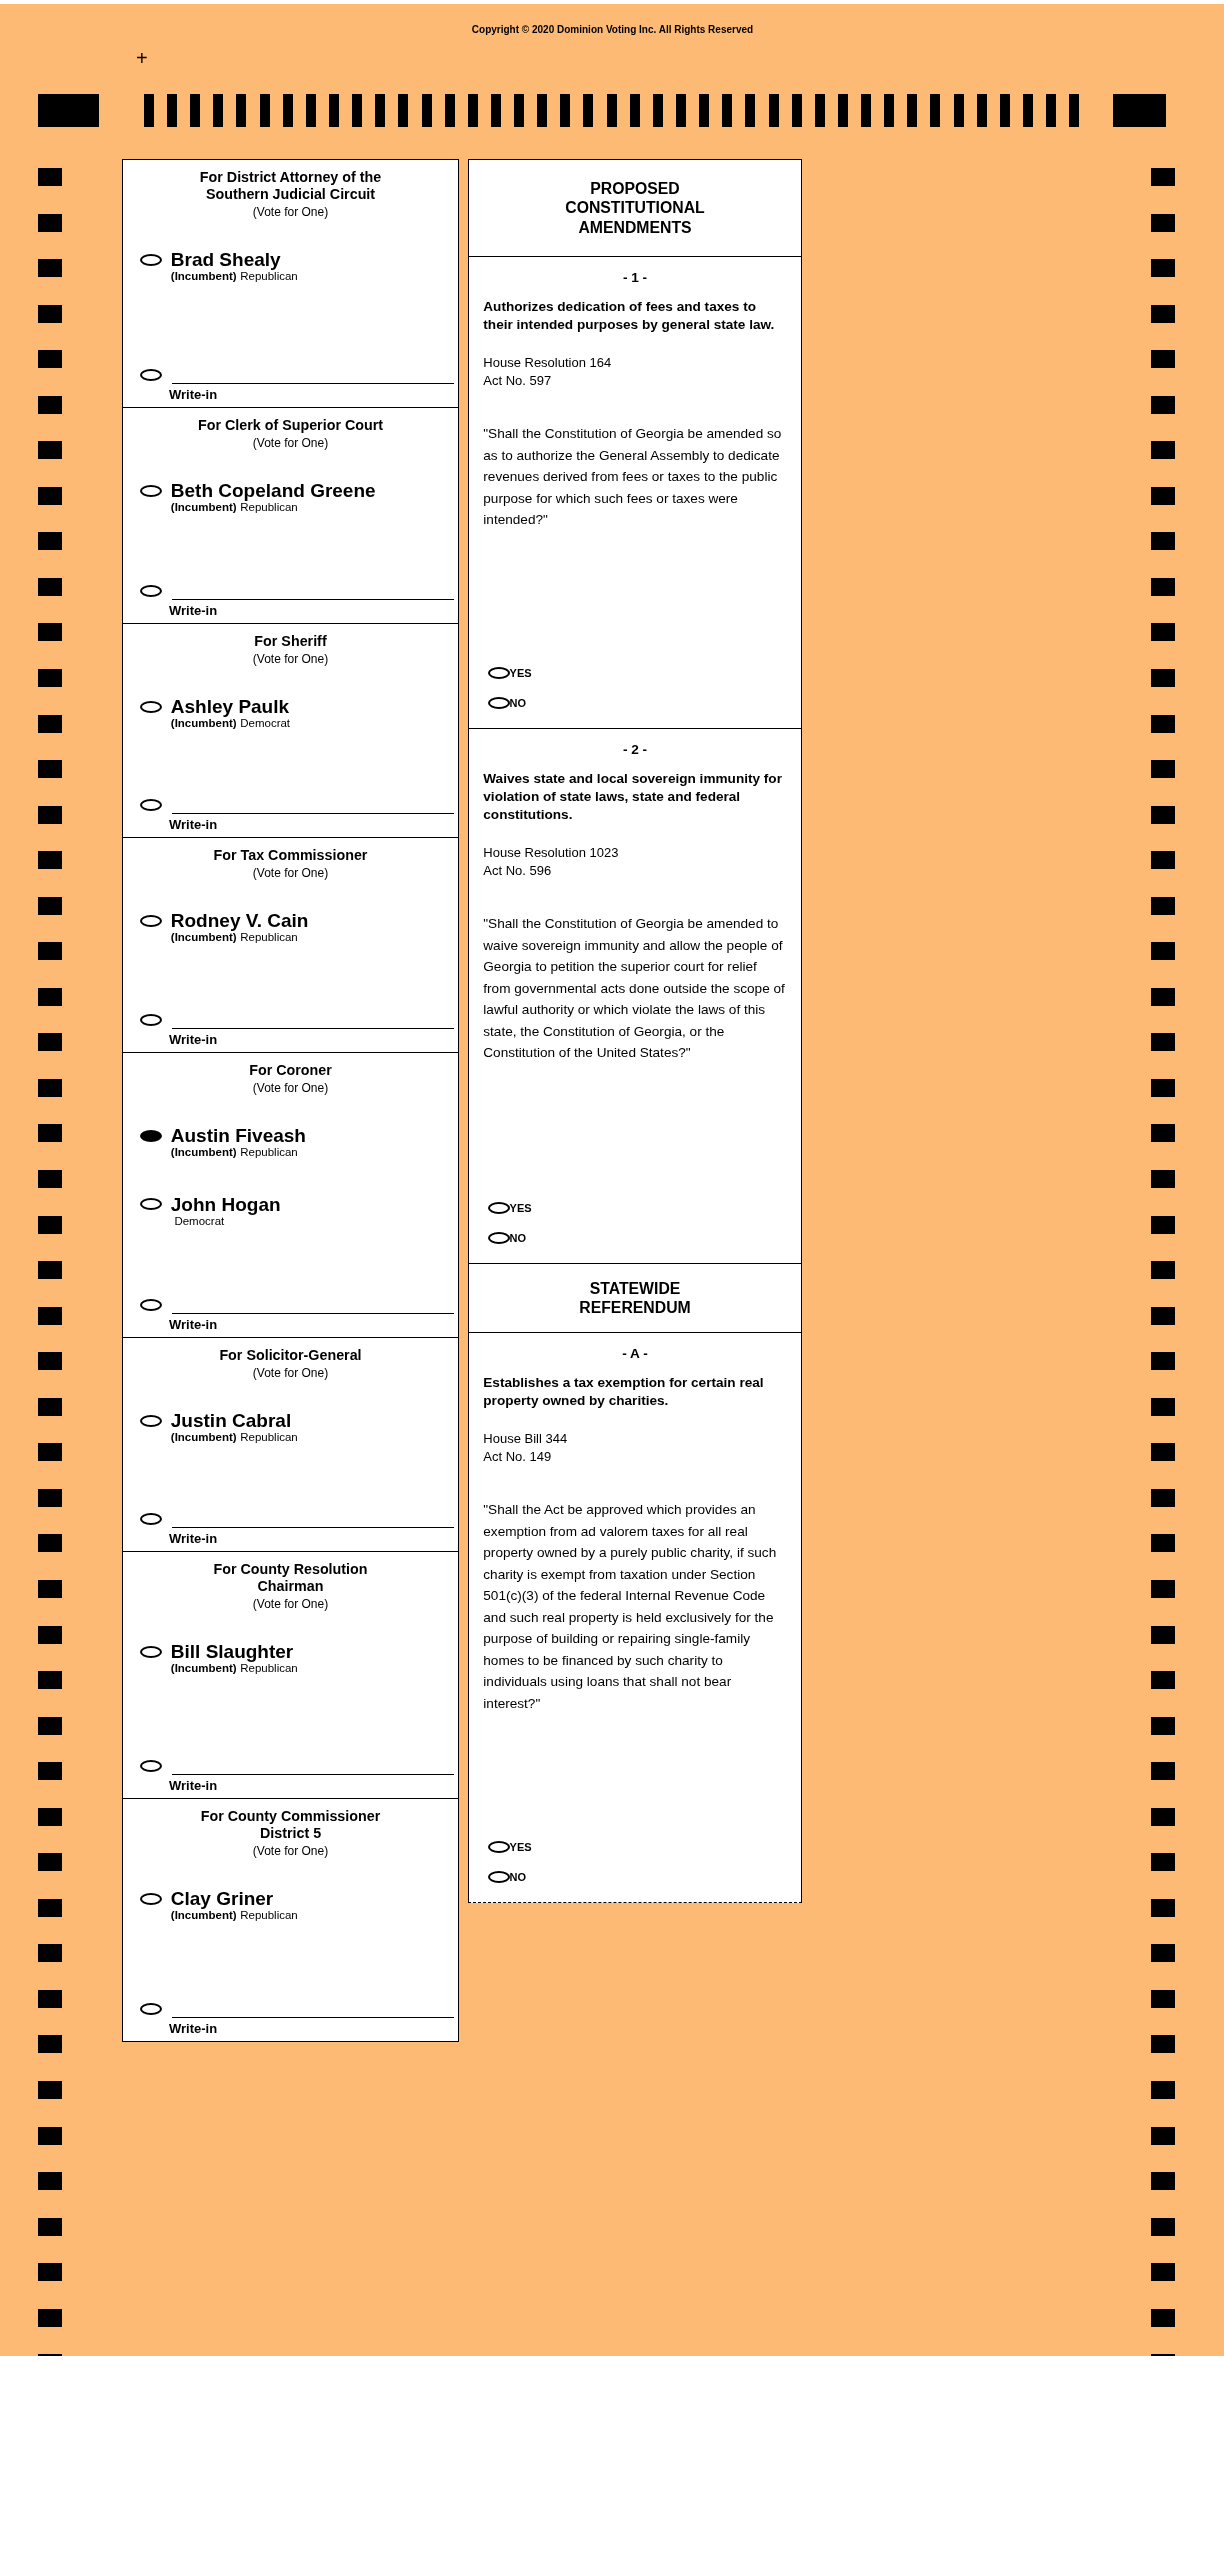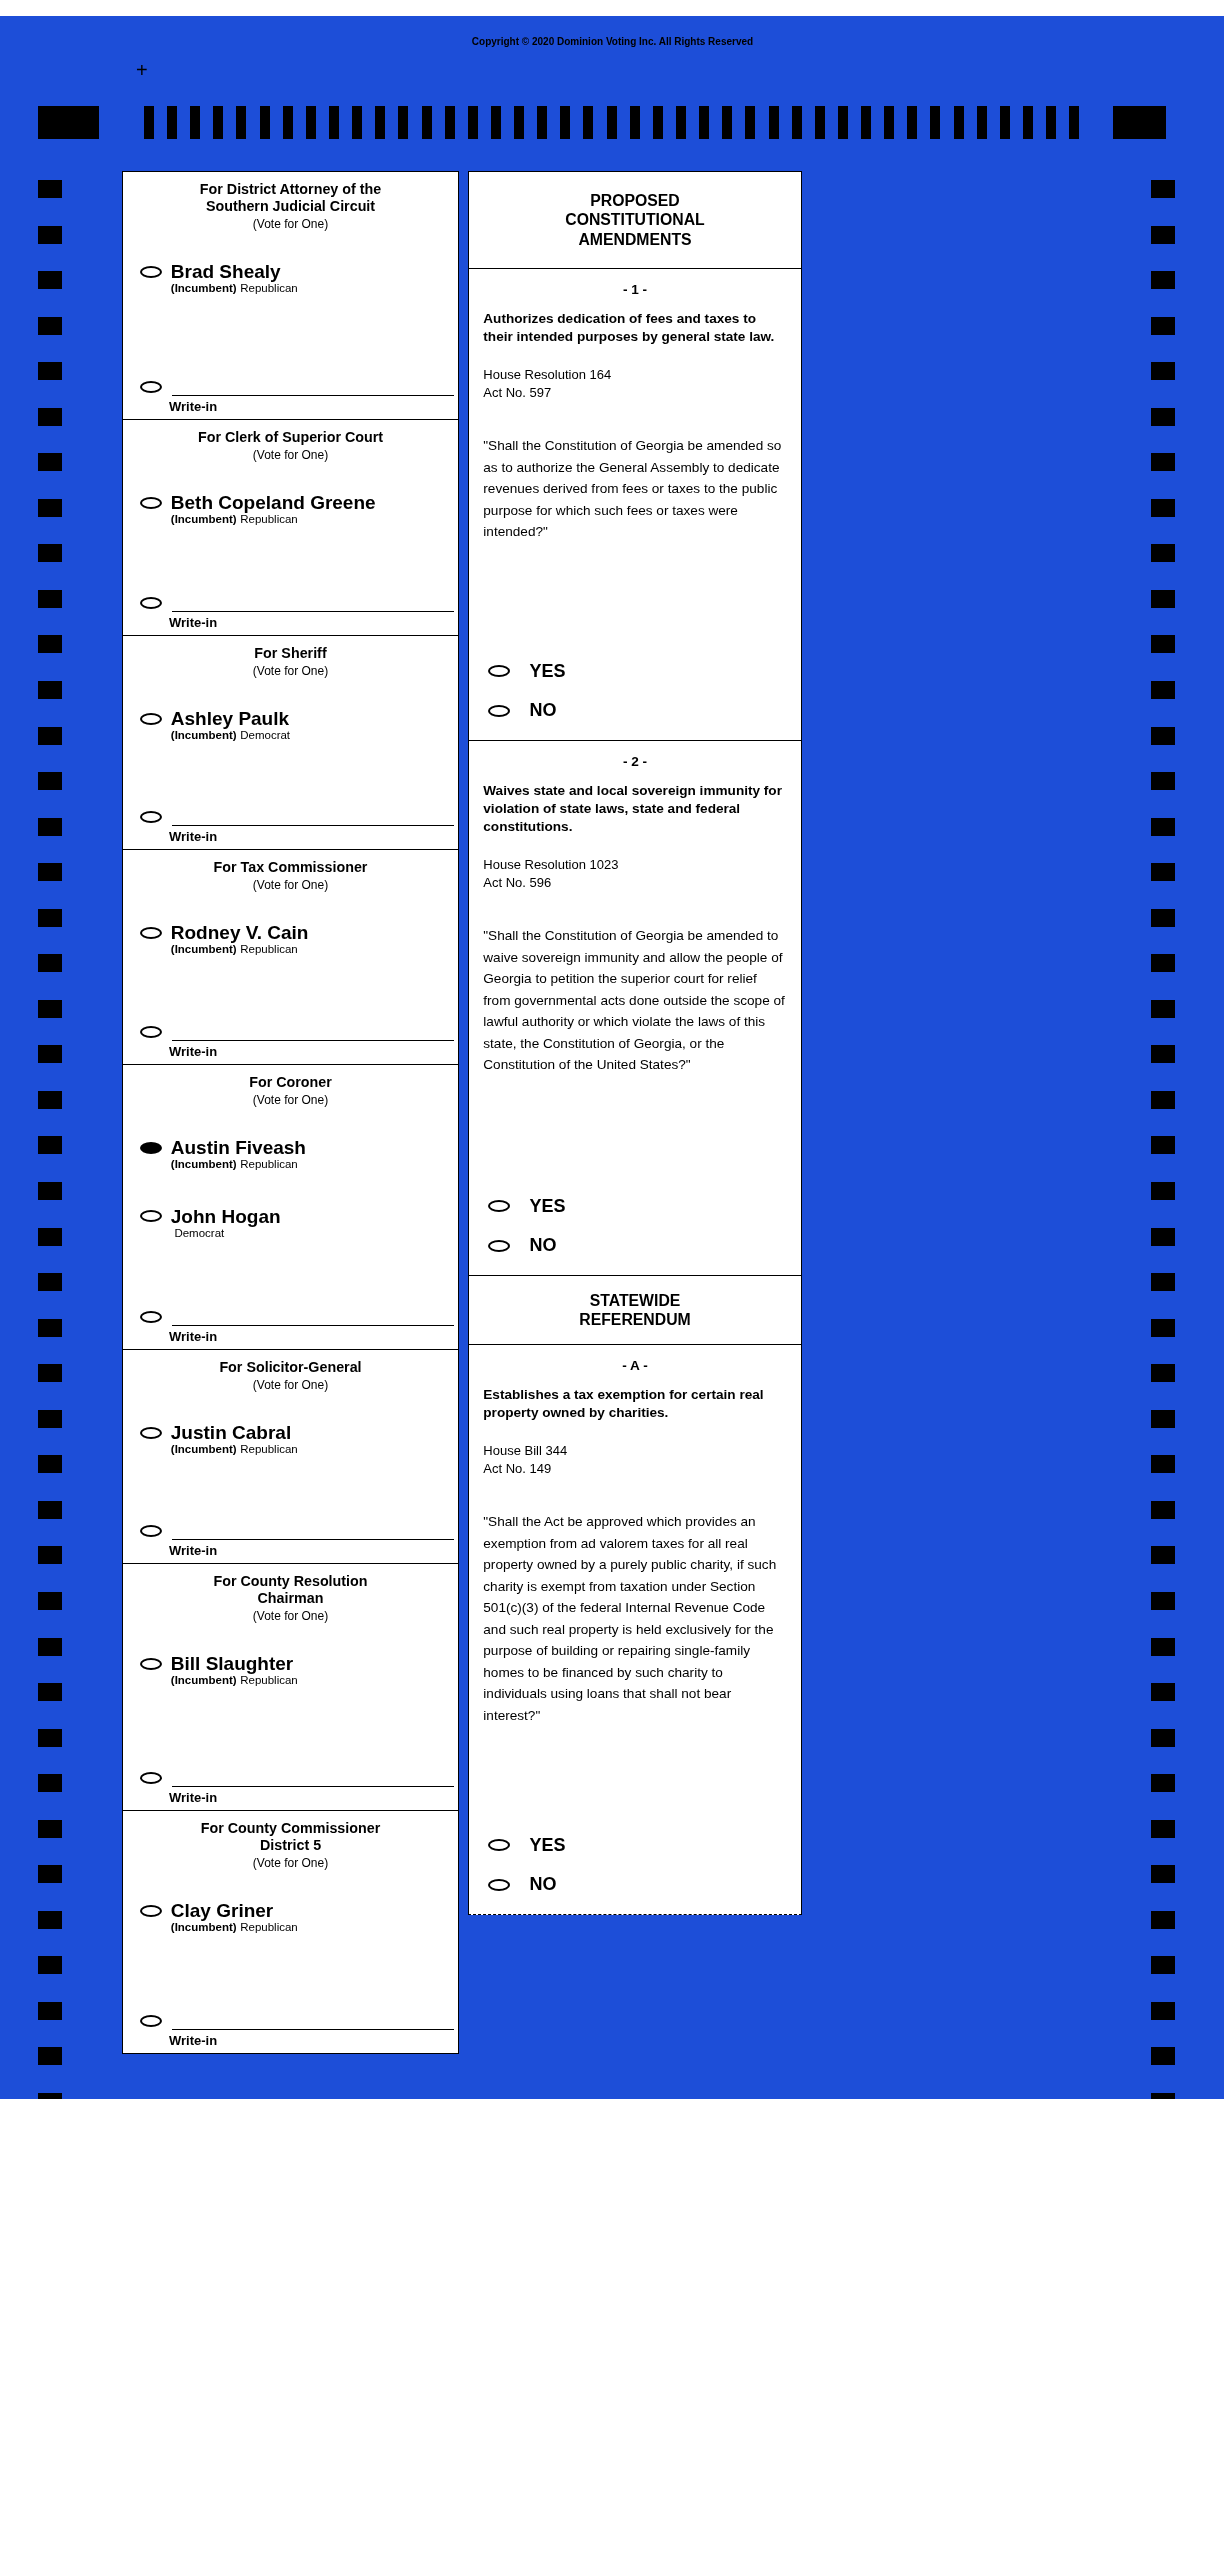--- a/index.html
+++ b/index.html
@@ -1,17 +1,17 @@
 <!DOCTYPE html>
 <html style="font-size:11.5px"><head>
 <meta charset="utf-8">
 <style>
   * { margin:0; padding:0; box-sizing:border-box; }
   html,body { width:1225px; height:2576px; background:#ffffff; font-family:"Liberation Sans", sans-serif; color:#000; }
-  .page { position:absolute; top:16px; left:0; width:1225px; height:2083px; background:#1d4ed8; overflow:hidden; }
+  .page { position:absolute; top:4px; left:0; width:1225px; height:2352px; background:#fdba74; overflow:hidden; }
 
   .tmark { position:absolute; background:#000; }
 
   #copyright { position:absolute; top:20px; left:0; width:1225px; text-align:center; font-size:10px; font-weight:bold; }
   #plus { position:absolute; top:43px; left:136px; font-size:20px; font-weight:normal; }
 
   #left-column  { position:absolute; left:122px; top:155px; width:337px; }
   #right-column { position:absolute; left:468px; top:155px; width:334px; }
 
   
@@ -38,21 +38,21 @@
   .rc-box:last-child { border-bottom:1.4px dashed #000; }
   .rc-header { justify-content:center; align-items:center; text-align:center; font-weight:bold; font-size:15.8px; line-height:19.3px; white-space:pre-line; padding:5.7px; display:flex; }
   .measure { padding:13px 14.3px 0 14.3px; }
   .m-number { text-align:center; font-weight:bold; font-size:13.6px; margin-bottom:13px; }
   .m-summary { font-weight:bold; font-size:13.6px; line-height:18px; margin-bottom:20px; }
   .m-citations { font-size:13px; line-height:18px; margin-bottom:33px; }
   .m-question { font-size:13.6px; line-height:21.5px; margin-bottom:21.5px; }
   .m-choices { margin-top:auto; padding-bottom:18.6px; }
   .m-choice { display:flex; align-items:center; margin-left:4.3px; }
   .m-choice + .m-choice { margin-top:18.6px; }
-  .m-choice-label { margin-left:20px; font-weight:bold; font-size:18px; }
+  .m-choice-label { margin-left:0; font-weight:bold; font-size:11px; }
 
   
   #turnover { position:absolute; top:2422px; right:80px; font-size:19.3px; font-weight:bold; }
   #reg-symbol { position:absolute; top:2432px; left:396px; font-size:12px; }
   #move-icon { position:absolute; top:2449px; left:1152px; }
 </style>
 </head>
 <body>
 
 <div class="page">

